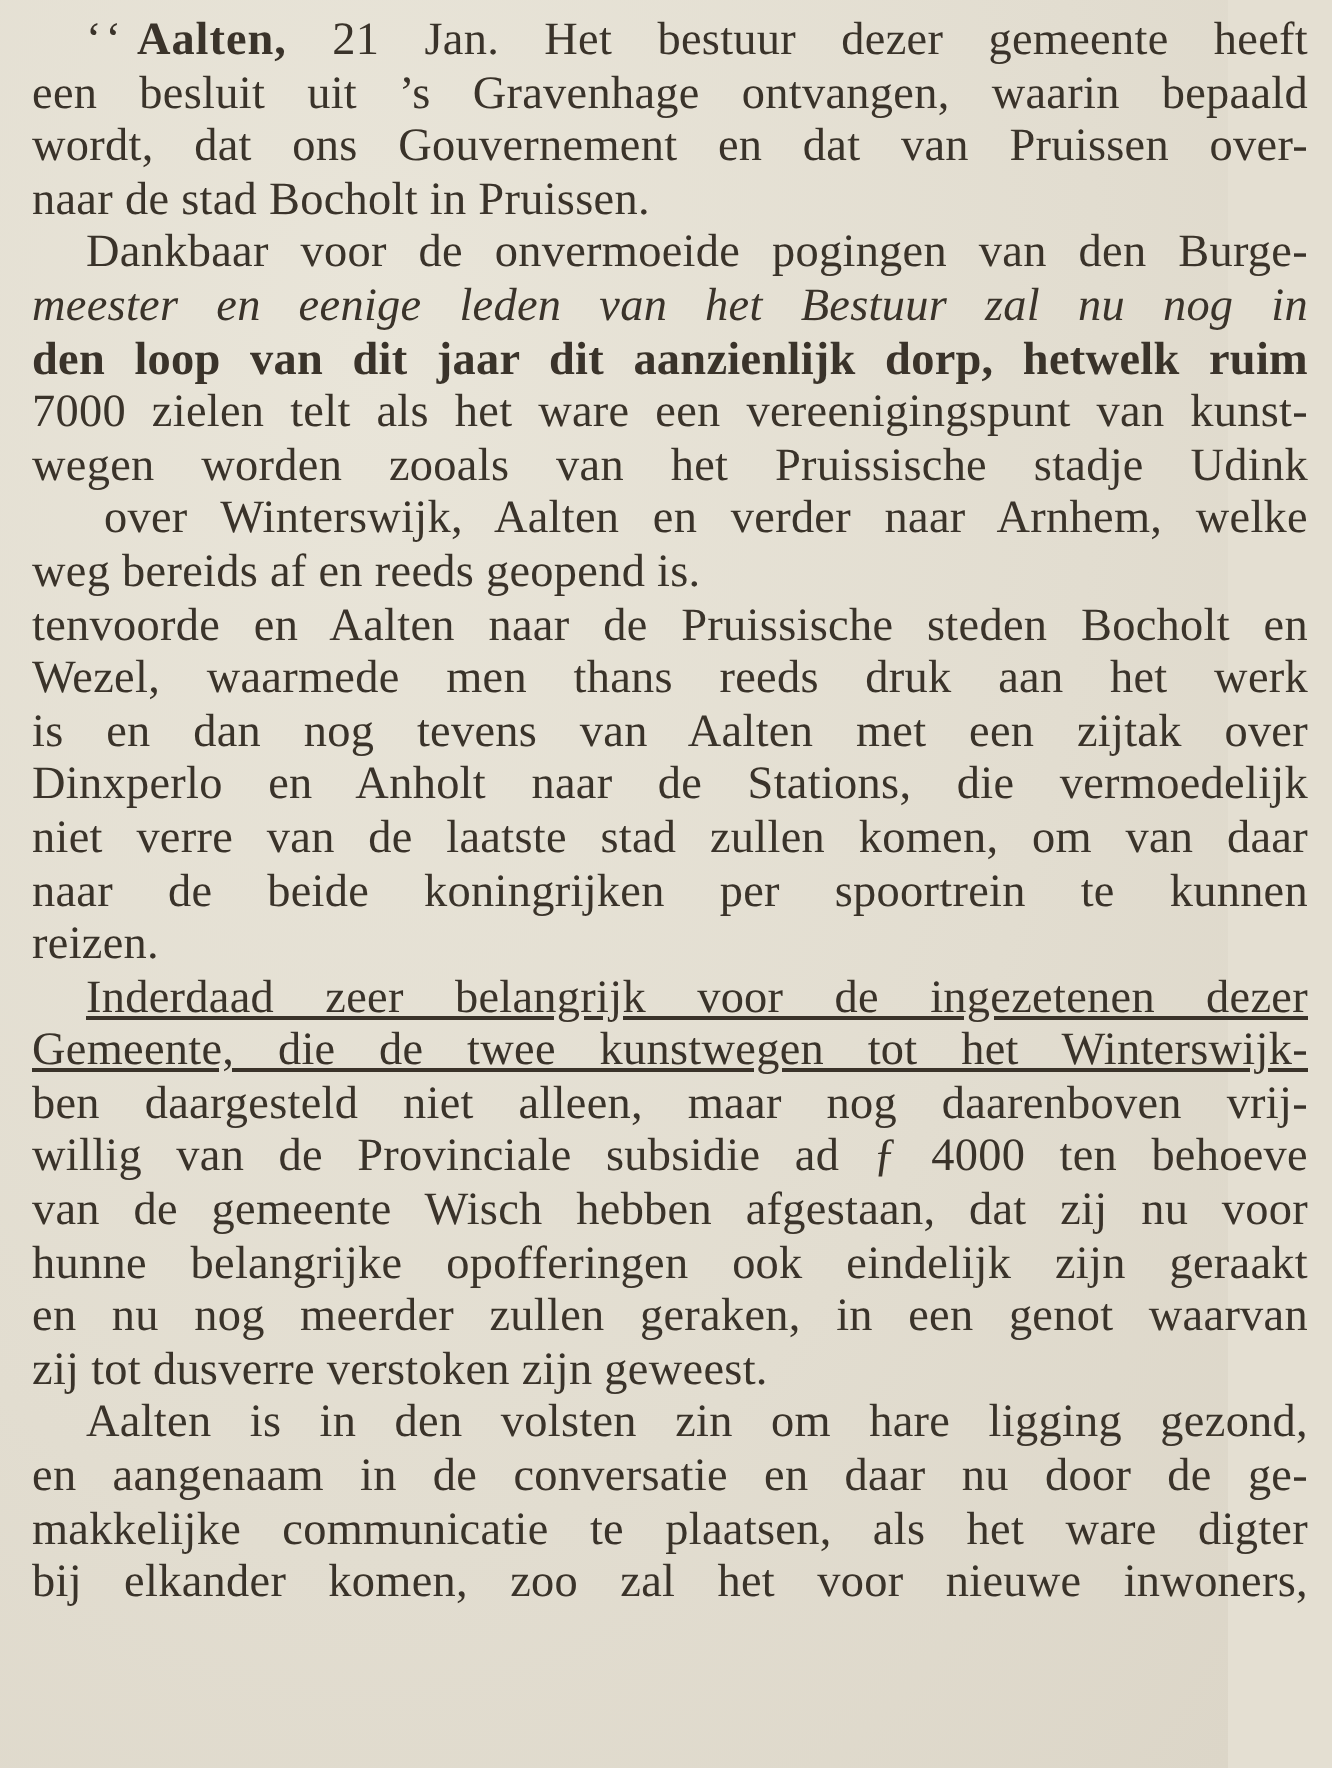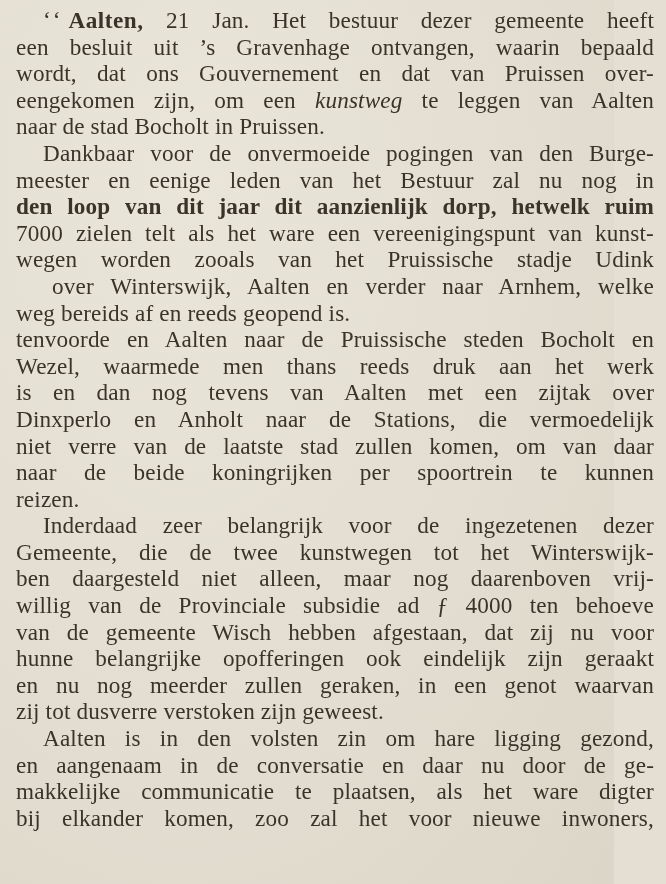--- a/index.html
+++ b/index.html
@@ -34,47 +34,46 @@
 </head>
 <body>
 
 <div class="page">
   <div class="col">
 
     <div>
       <span class="line indent" style="letter-spacing: 0.15px;"><span class="head-mark">ʻʻ</span><span class="headword">Aalten,</span> <span>21 Jan.</span><span> Het bestuur dezer gemeente heeft</span></span>
       <span class="line" style="letter-spacing: 0.15px;">een besluit uit ’s Gravenhage ontvangen, waarin bepaald</span>
       <span class="line" style="letter-spacing: 0.15px;">wordt, dat ons Gouvernement en dat van Pruissen over-</span>
-      <span class="line" style="letter-spacing: 0.15px;"><span>eengekomen zijn, om een </span><em>kunstweg</em><span> te leggen van Aalten</span></span>
       <span class="line last">naar de stad Bocholt in Pruissen.</span>
     </div>
 
     <div>
       <span class="line indent" style="letter-spacing: 0.15px;">Dankbaar voor de onvermoeide pogingen van den Burge-</span>
-      <span class="line" style="letter-spacing: 0.15px;">meester en eenige leden van het Bestuur zal nu nog in</span>
+      <span class="line" style="letter-spacing: 0.15px; font-style: italic;">meester en eenige leden van het Bestuur zal nu nog in</span>
       <span class="line" style="letter-spacing: 0.15px; font-weight: bold;">den loop van dit jaar dit aanzienlijk dorp, hetwelk ruim</span>
       <span class="line" style="letter-spacing: 0.15px;">7000 zielen telt als het ware een vereenigingspunt van kunst-</span>
       <span class="line" style="letter-spacing: 0.15px;">wegen worden zooals van het Pruissische stadje Udink</span>
       <span class="line" style="letter-spacing: 0.15px; margin-left: 36px;">over Winterswijk, Aalten en verder naar Arnhem, welke</span>
       <span class="line last">weg bereids af en reeds geopend is.</span>
     </div>
 
     <div>
       <span class="line" style="letter-spacing: 0.15px;">tenvoorde en Aalten naar de Pruissische steden Bocholt en</span>
       <span class="line" style="letter-spacing: 0.15px;">Wezel, waarmede men thans reeds druk aan het werk</span>
       <span class="line" style="letter-spacing: 0.15px;">is en dan nog tevens van Aalten met een zijtak over</span>
       <span class="line" style="letter-spacing: 0.15px;">Dinxperlo en Anholt naar de Stations, die vermoedelijk</span>
       <span class="line" style="letter-spacing: 0.15px;">niet verre van de laatste stad zullen komen, om van daar</span>
       <span class="line" style="letter-spacing: 0.15px;">naar de beide koningrijken per spoortrein te kunnen</span>
       <span class="line last">reizen.</span>
     </div>
 
     <div>
-      <span class="line indent" style="letter-spacing: 0.15px;">Inderdaad zeer belangrijk voor de ingezetenen dezer</span>
-      <span class="line" style="letter-spacing: 0.15px;">Gemeente, die de twee kunstwegen tot het Winterswijk-</span>
+      <span class="line indent" style="letter-spacing: 0.15px; text-decoration: underline;">Inderdaad zeer belangrijk voor de ingezetenen dezer</span>
+      <span class="line" style="letter-spacing: 0.15px; text-decoration: underline;">Gemeente, die de twee kunstwegen tot het Winterswijk-</span>
       <span class="line" style="letter-spacing: 0.15px;">ben daargesteld niet alleen, maar nog daarenboven vrij-</span>
       <span class="line" style="letter-spacing: 0.15px;">willig van de Provinciale subsidie ad ƒ 4000 ten behoeve</span>
       <span class="line" style="letter-spacing: 0.15px;">van de gemeente Wisch hebben afgestaan, dat zij nu voor</span>
       <span class="line" style="letter-spacing: 0.15px;">hunne belangrijke opofferingen ook eindelijk zijn geraakt</span>
       <span class="line" style="letter-spacing: 0.15px;">en nu nog meerder zullen geraken, in een genot waarvan</span>
       <span class="line last">zij tot dusverre verstoken zijn geweest.</span>
     </div>
 
     <div>
       <span class="line indent" style="letter-spacing: 0.15px;">Aalten is in den volsten zin om hare ligging gezond,</span>

